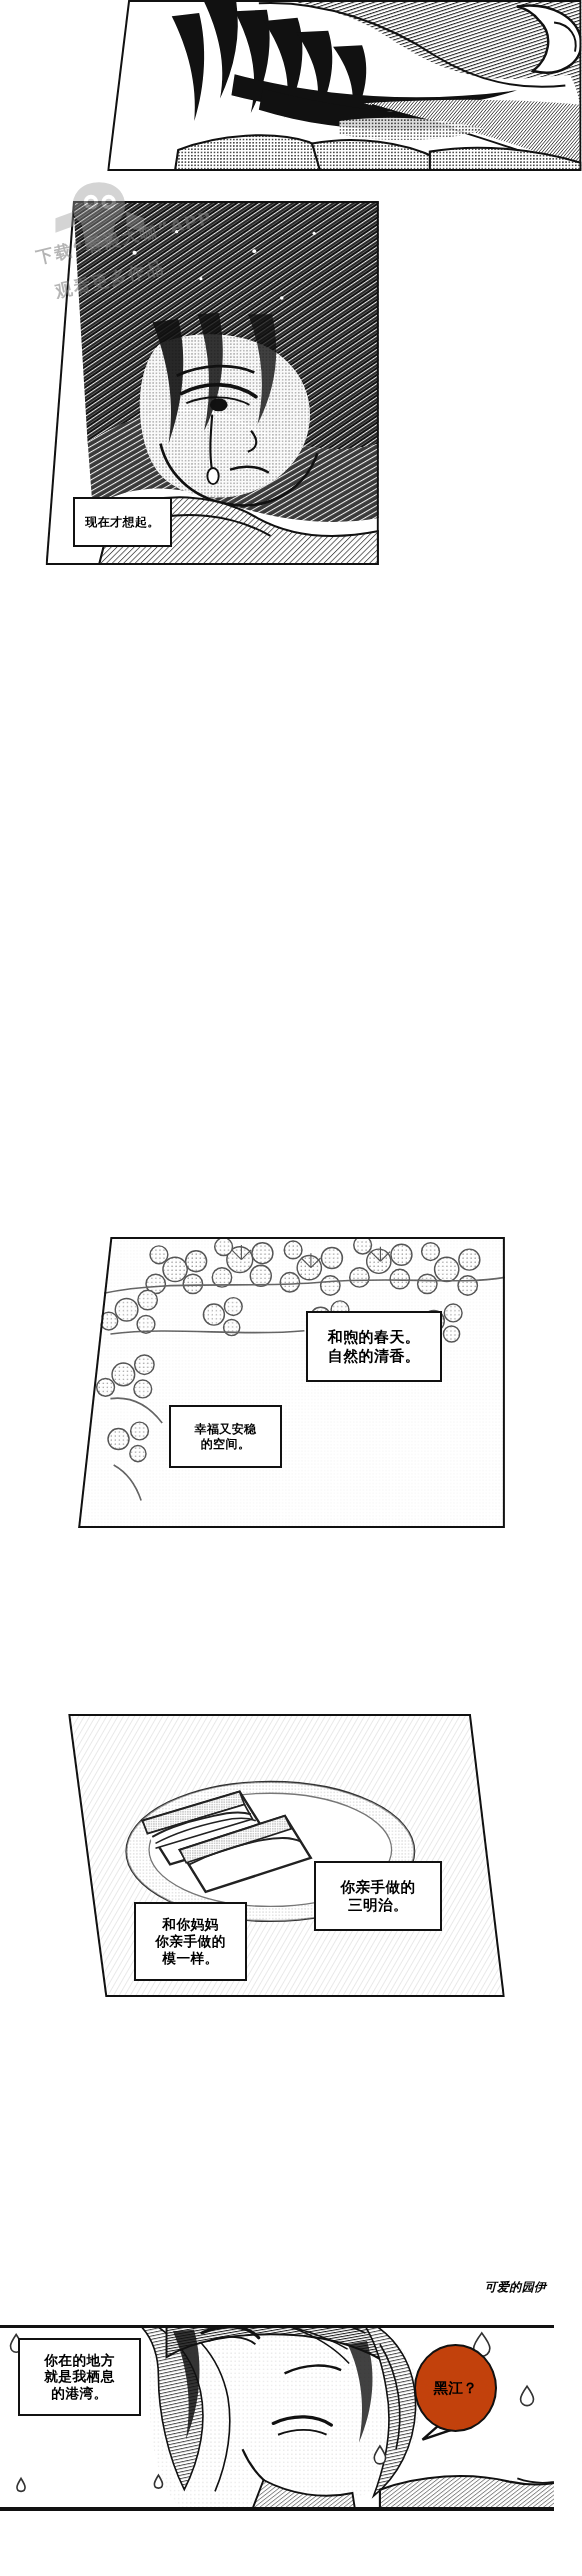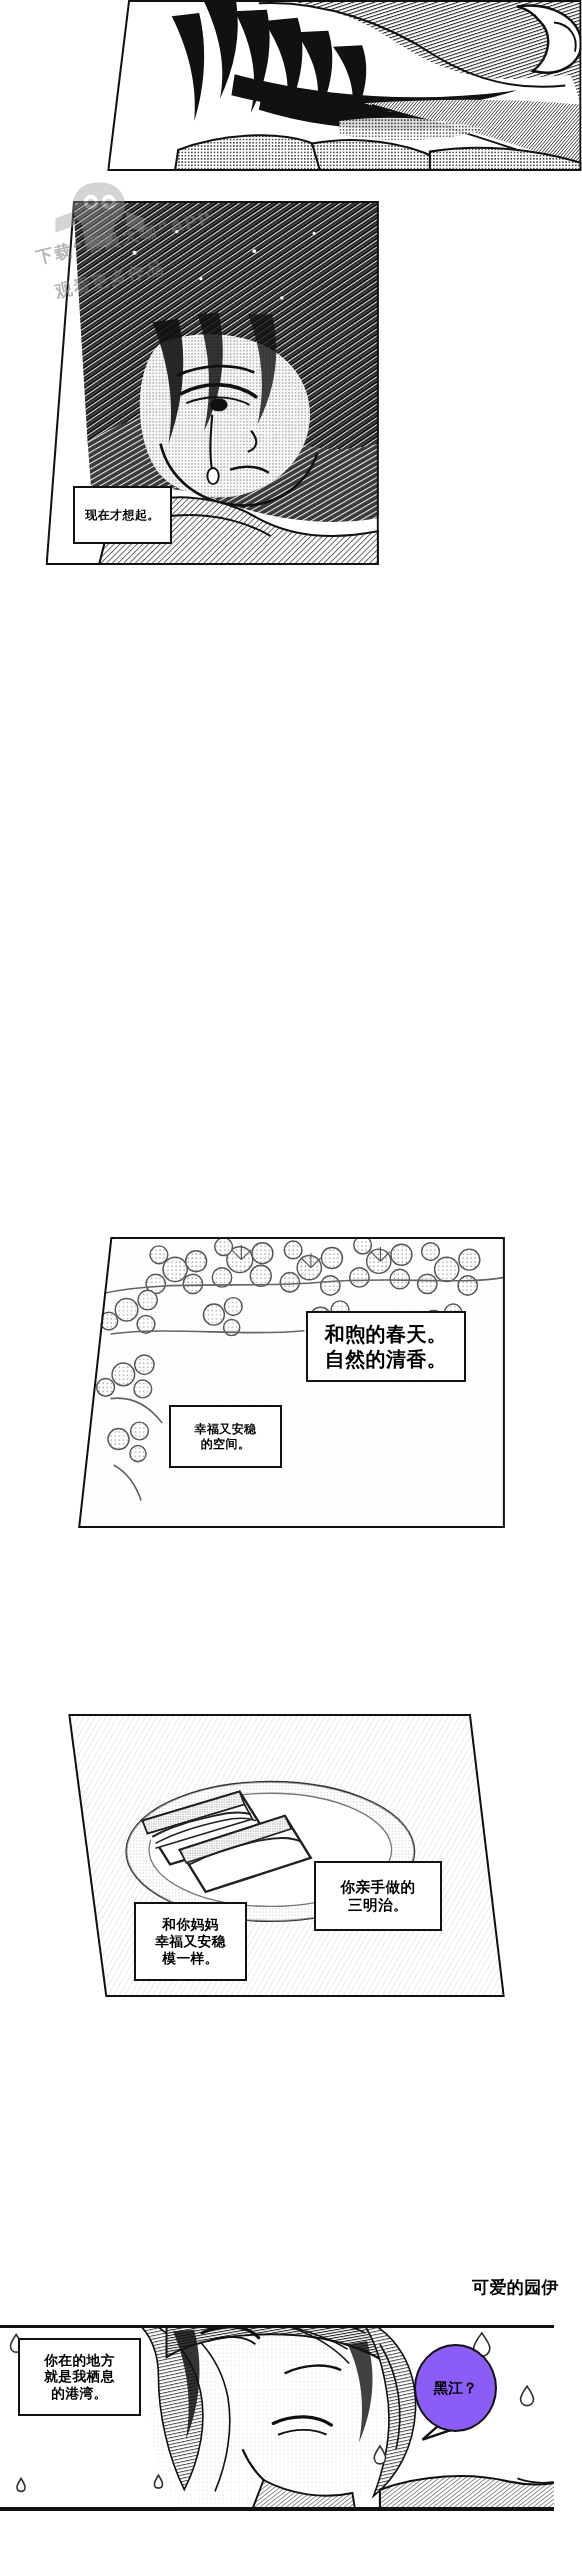--- a/index.html
+++ b/index.html
@@ -33,21 +33,21 @@
     color:#000;
     font-family:"DejaVu Sans","Liberation Sans",sans-serif;
     font-weight:700;
     line-height:1.22;
     letter-spacing:0.4px;
     white-space:pre-line;
     z-index:40;
   }
   .bubble{
     position:absolute;
-    background:#8b5cf6;
+    background:#c2410c;
     border:2.4px solid #111;
     border-radius:50%;
     display:flex;
     align-items:center;
     justify-content:center;
     text-align:center;
     color:#000;
     font-family:"DejaVu Sans","Liberation Sans",sans-serif;
     font-weight:700;
     white-space:pre-line;
@@ -194,21 +194,21 @@
           <circle cx="170" cy="38" r="2" fill="#fff"></circle>
         <circle cx="266" cy="62" r="2.4" fill="#fff"></circle>
           <circle cx="340" cy="40" r="2" fill="#fff"></circle>
         <circle cx="300" cy="120" r="2.2" fill="#fff"></circle>
           <circle cx="200" cy="96" r="2" fill="#fff"></circle>
 
         <polygon points="42,0 420,0 420,450 8,450" fill="none" stroke="#111" stroke-width="5"></polygon>
       </g>
     </svg>
 
-    <div class="caption" style="left:34px;top:285px;width:99px;height:58px;font-size:12px;">现在才想起。</div>
+    <div class="caption" style="left:34px;top:296px;width:99px;height:50px;font-size:12px;">现在才想起。</div>
   </div>
 
   <div class="wm-logo" style="left:49px;top:176px;width:100px;height:78px;">
     <svg width="100" height="78" viewBox="0 0 124 96">
       <g fill="#9a9a9a">
         <path d="M36,18 C48,4 76,4 88,18 C98,30 96,50 82,58 L76,88 L46,88 L40,58 C26,50 26,30 36,18 Z"></path>
         <circle cx="52" cy="32" r="9" fill="#fff"></circle>
         <circle cx="74" cy="32" r="9" fill="#fff"></circle>
         <circle cx="52" cy="32" r="4" fill="#9a9a9a"></circle>
         <circle cx="74" cy="32" r="4" fill="#9a9a9a"></circle>
@@ -321,21 +321,21 @@
           <path d="M288,38 l-12,-12 M288,38 l12,-12 M288,38 l0,-18"></path>
           <path d="M374,30 l-12,-12 M374,30 l12,-12 M374,30 l0,-18"></path>
         </g>
 
         <rect x="0" y="0" width="528" height="360" fill="url(#dotBg)" opacity=".18"></rect>
 
         <polygon points="40,0 528,0 528,360 0,360" fill="none" stroke="#111" stroke-width="5"></polygon>
       </g>
     </svg>
 
-    <div class="caption" style="left:228px;top:74px;width:160px;height:71px;font-size:20px;">和煦的春天。
+    <div class="caption" style="left:228px;top:74px;width:136px;height:71px;font-size:15px;">和煦的春天。
 自然的清香。</div>
 
     <div class="caption" style="left:91px;top:168px;width:113px;height:63px;font-size:12px;">幸福又安稳
 的空间。</div>
   </div>
 
   <div class="panel" style="left:68px;top:1714px;width:437px;height:283px;">
     <svg width="437" height="283" viewBox="0 0 540 350" style="position:absolute;left:0;top:0;">
       <defs>
         <clipPath id="p4clip">
@@ -381,21 +381,21 @@
           <circle cx="362" cy="210" r="2" fill="#444"></circle>
 
         <polygon points="0,0 498,0 540,350 46,350" fill="none" stroke="#111" stroke-width="5"></polygon>
       </g>
     </svg>
 
     <div class="caption" style="left:246px;top:147px;width:128px;height:70px;font-size:14.6px;">你亲手做的
 三明治。</div>
 
     <div class="caption" style="left:66px;top:188px;width:113px;height:79px;font-size:13.7px;">和你妈妈
-幸福又安稳
+你亲手做的
 模一样。</div>
   </div>
 
   <div class="panel" style="left:0;top:2325px;width:554px;height:186px;border-top:3.2px solid #111;border-bottom:4px solid #111;box-sizing:border-box;">
     <svg width="582" height="186" viewBox="0 0 720 230" style="position:absolute;left:0;top:0;">
       <defs>
         <pattern id="hairP5" width="4" height="4" patternUnits="userSpaceOnUse" patternTransform="rotate(78)">
           <rect width="4" height="4" fill="#fff"></rect>
             <rect width="1.25" height="4" fill="#4a4a4a"></rect>
         </pattern>
@@ -460,16 +460,16 @@
     <div class="caption" style="left:18px;top:9.7px;width:123px;height:78px;font-size:13.7px;">你在的地方
 就是我栖息
 的港湾。</div>
 
     <div class="bubble" style="left:414px;top:16px;width:79px;height:84px;font-size:14.6px;">黑江？</div>
     <svg width="49" height="32" style="position:absolute;left:414px;top:86px;z-index:39;" viewBox="0 0 60 40">
       <path d="M44,2 L10,32 L46,20 Z" fill="#fff" stroke="#111" stroke-width="3"></path>
     </svg>
   </div>
 
-  <div class="caption" style="left:464px;top:2272px;width:103px;height:31px;font-size:17px;border:none;">可爱的园伊</div>
+  <div class="caption" style="left:464px;top:2272px;width:103px;height:31px;font-size:12px;border:none;font-style:italic;">可爱的园伊</div>
 
 </div>
 
 
 </body></html>

